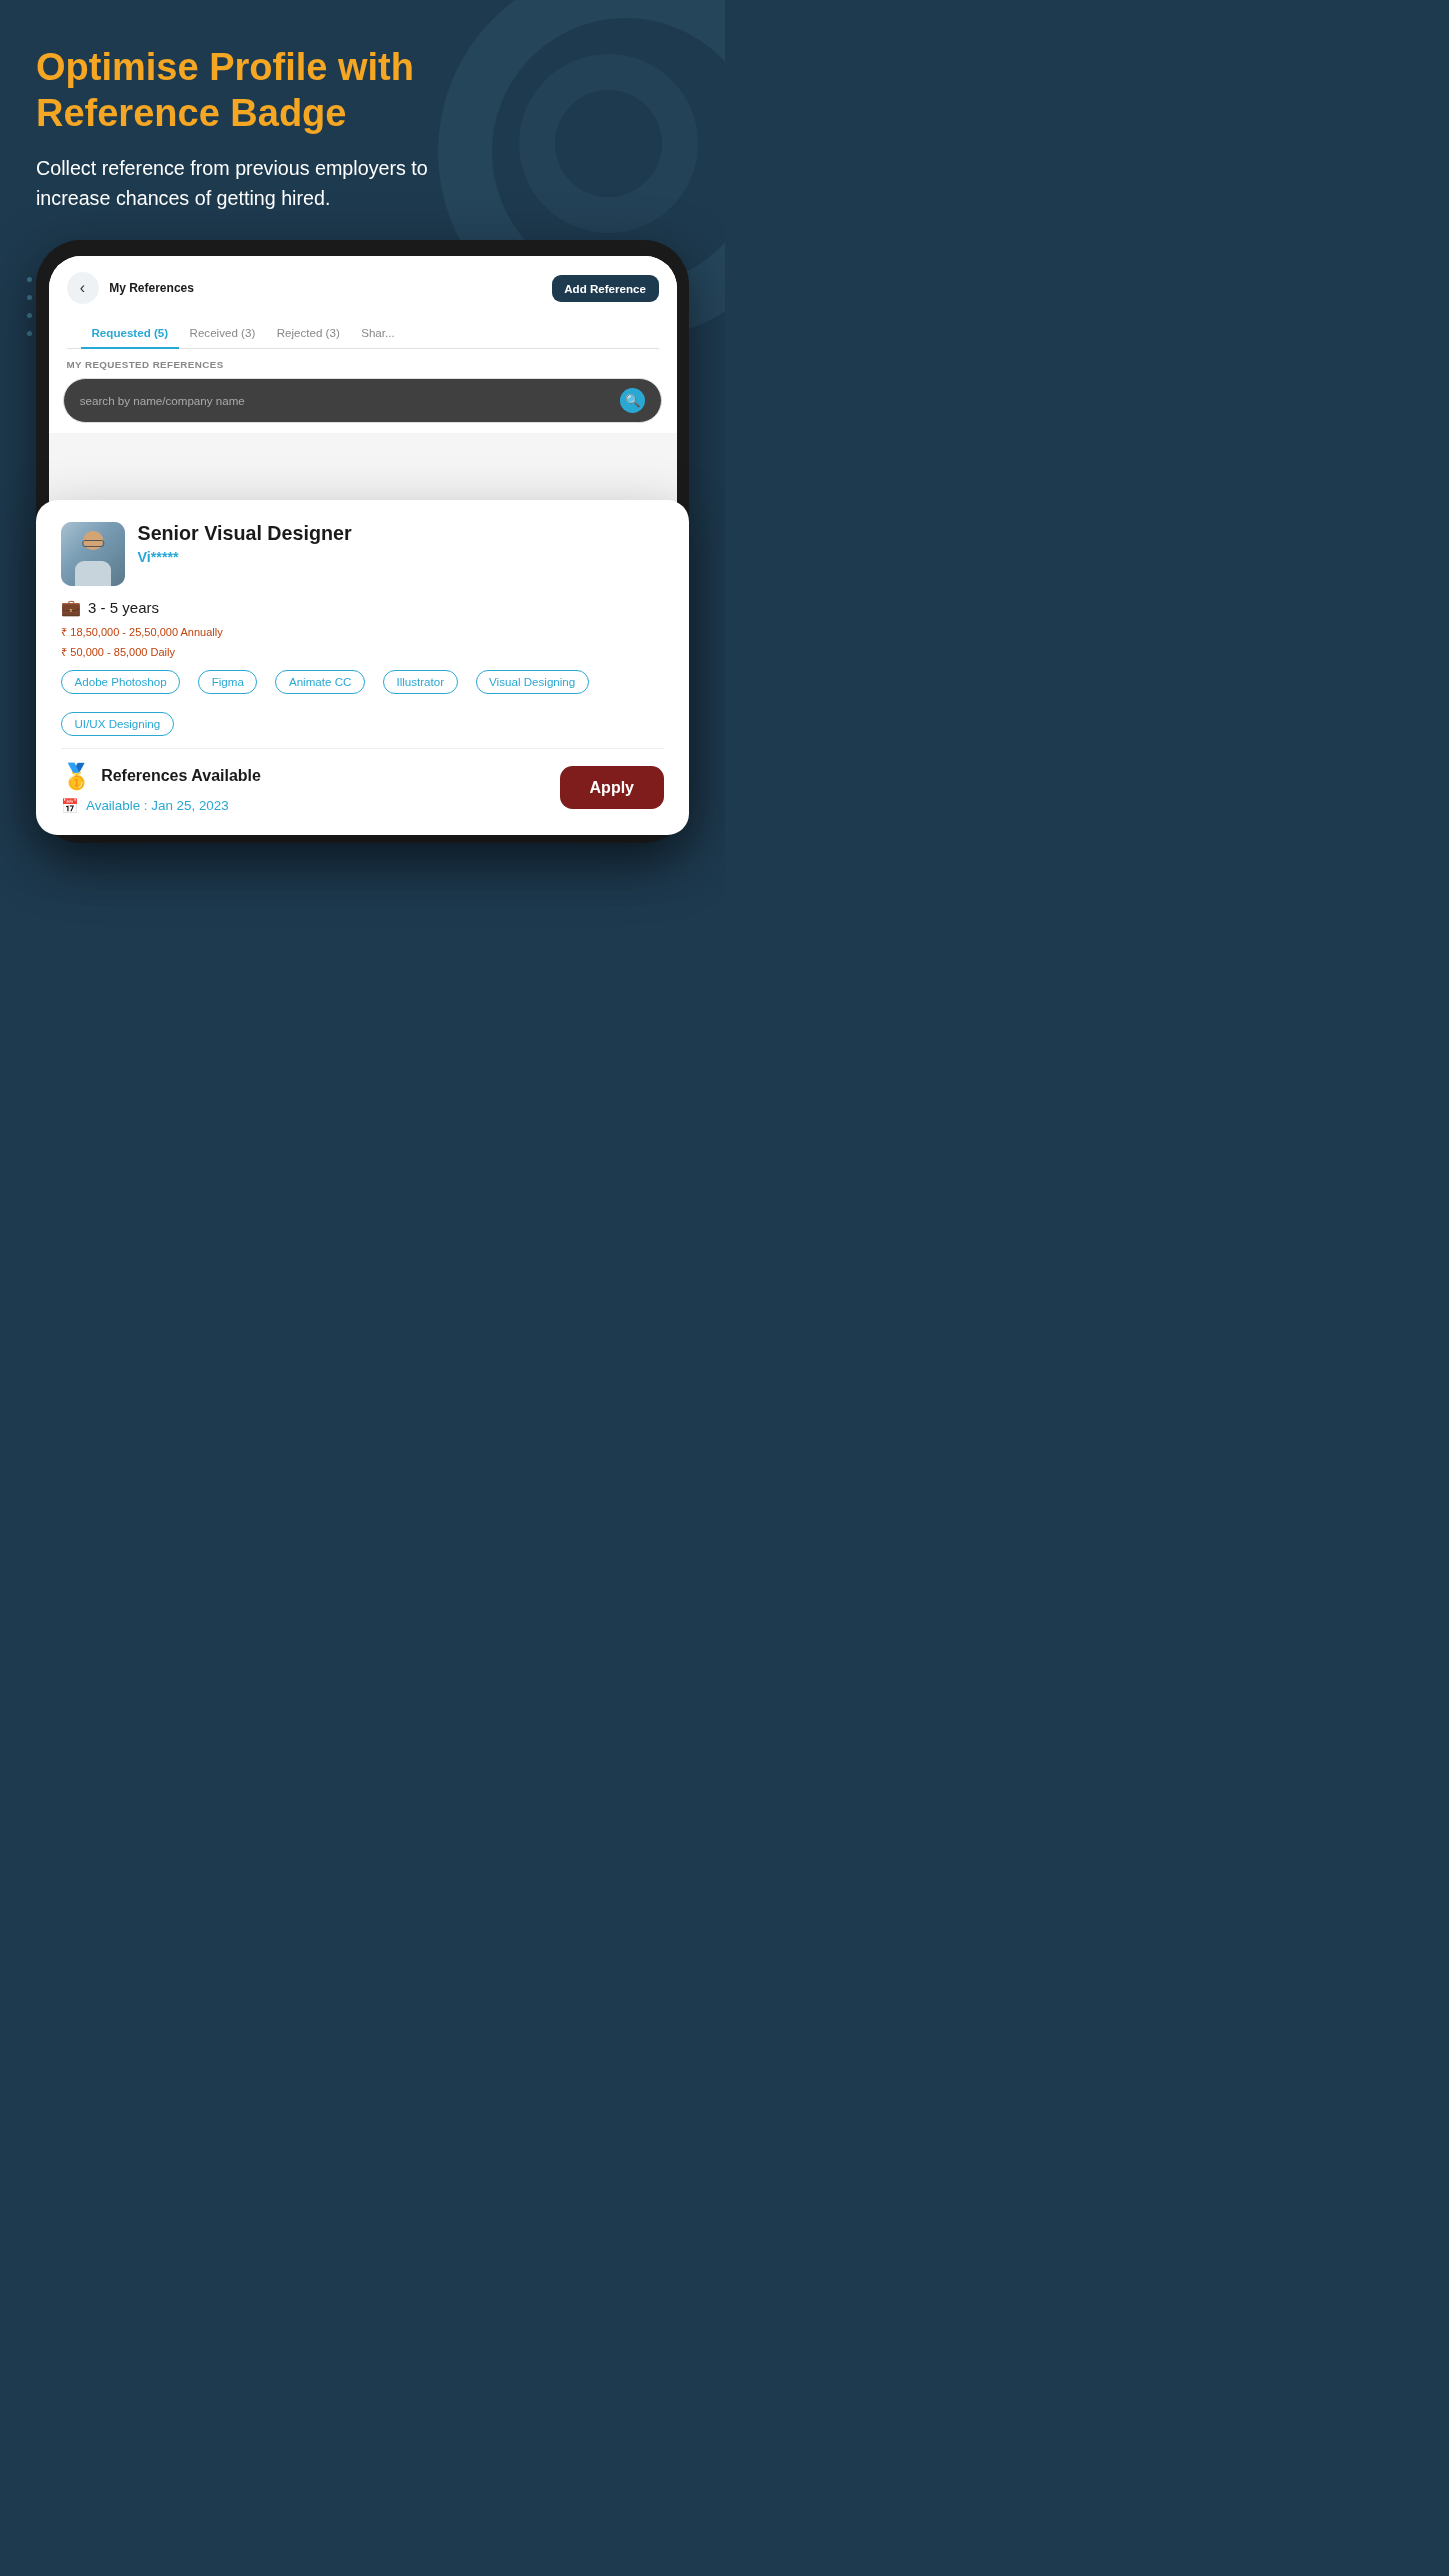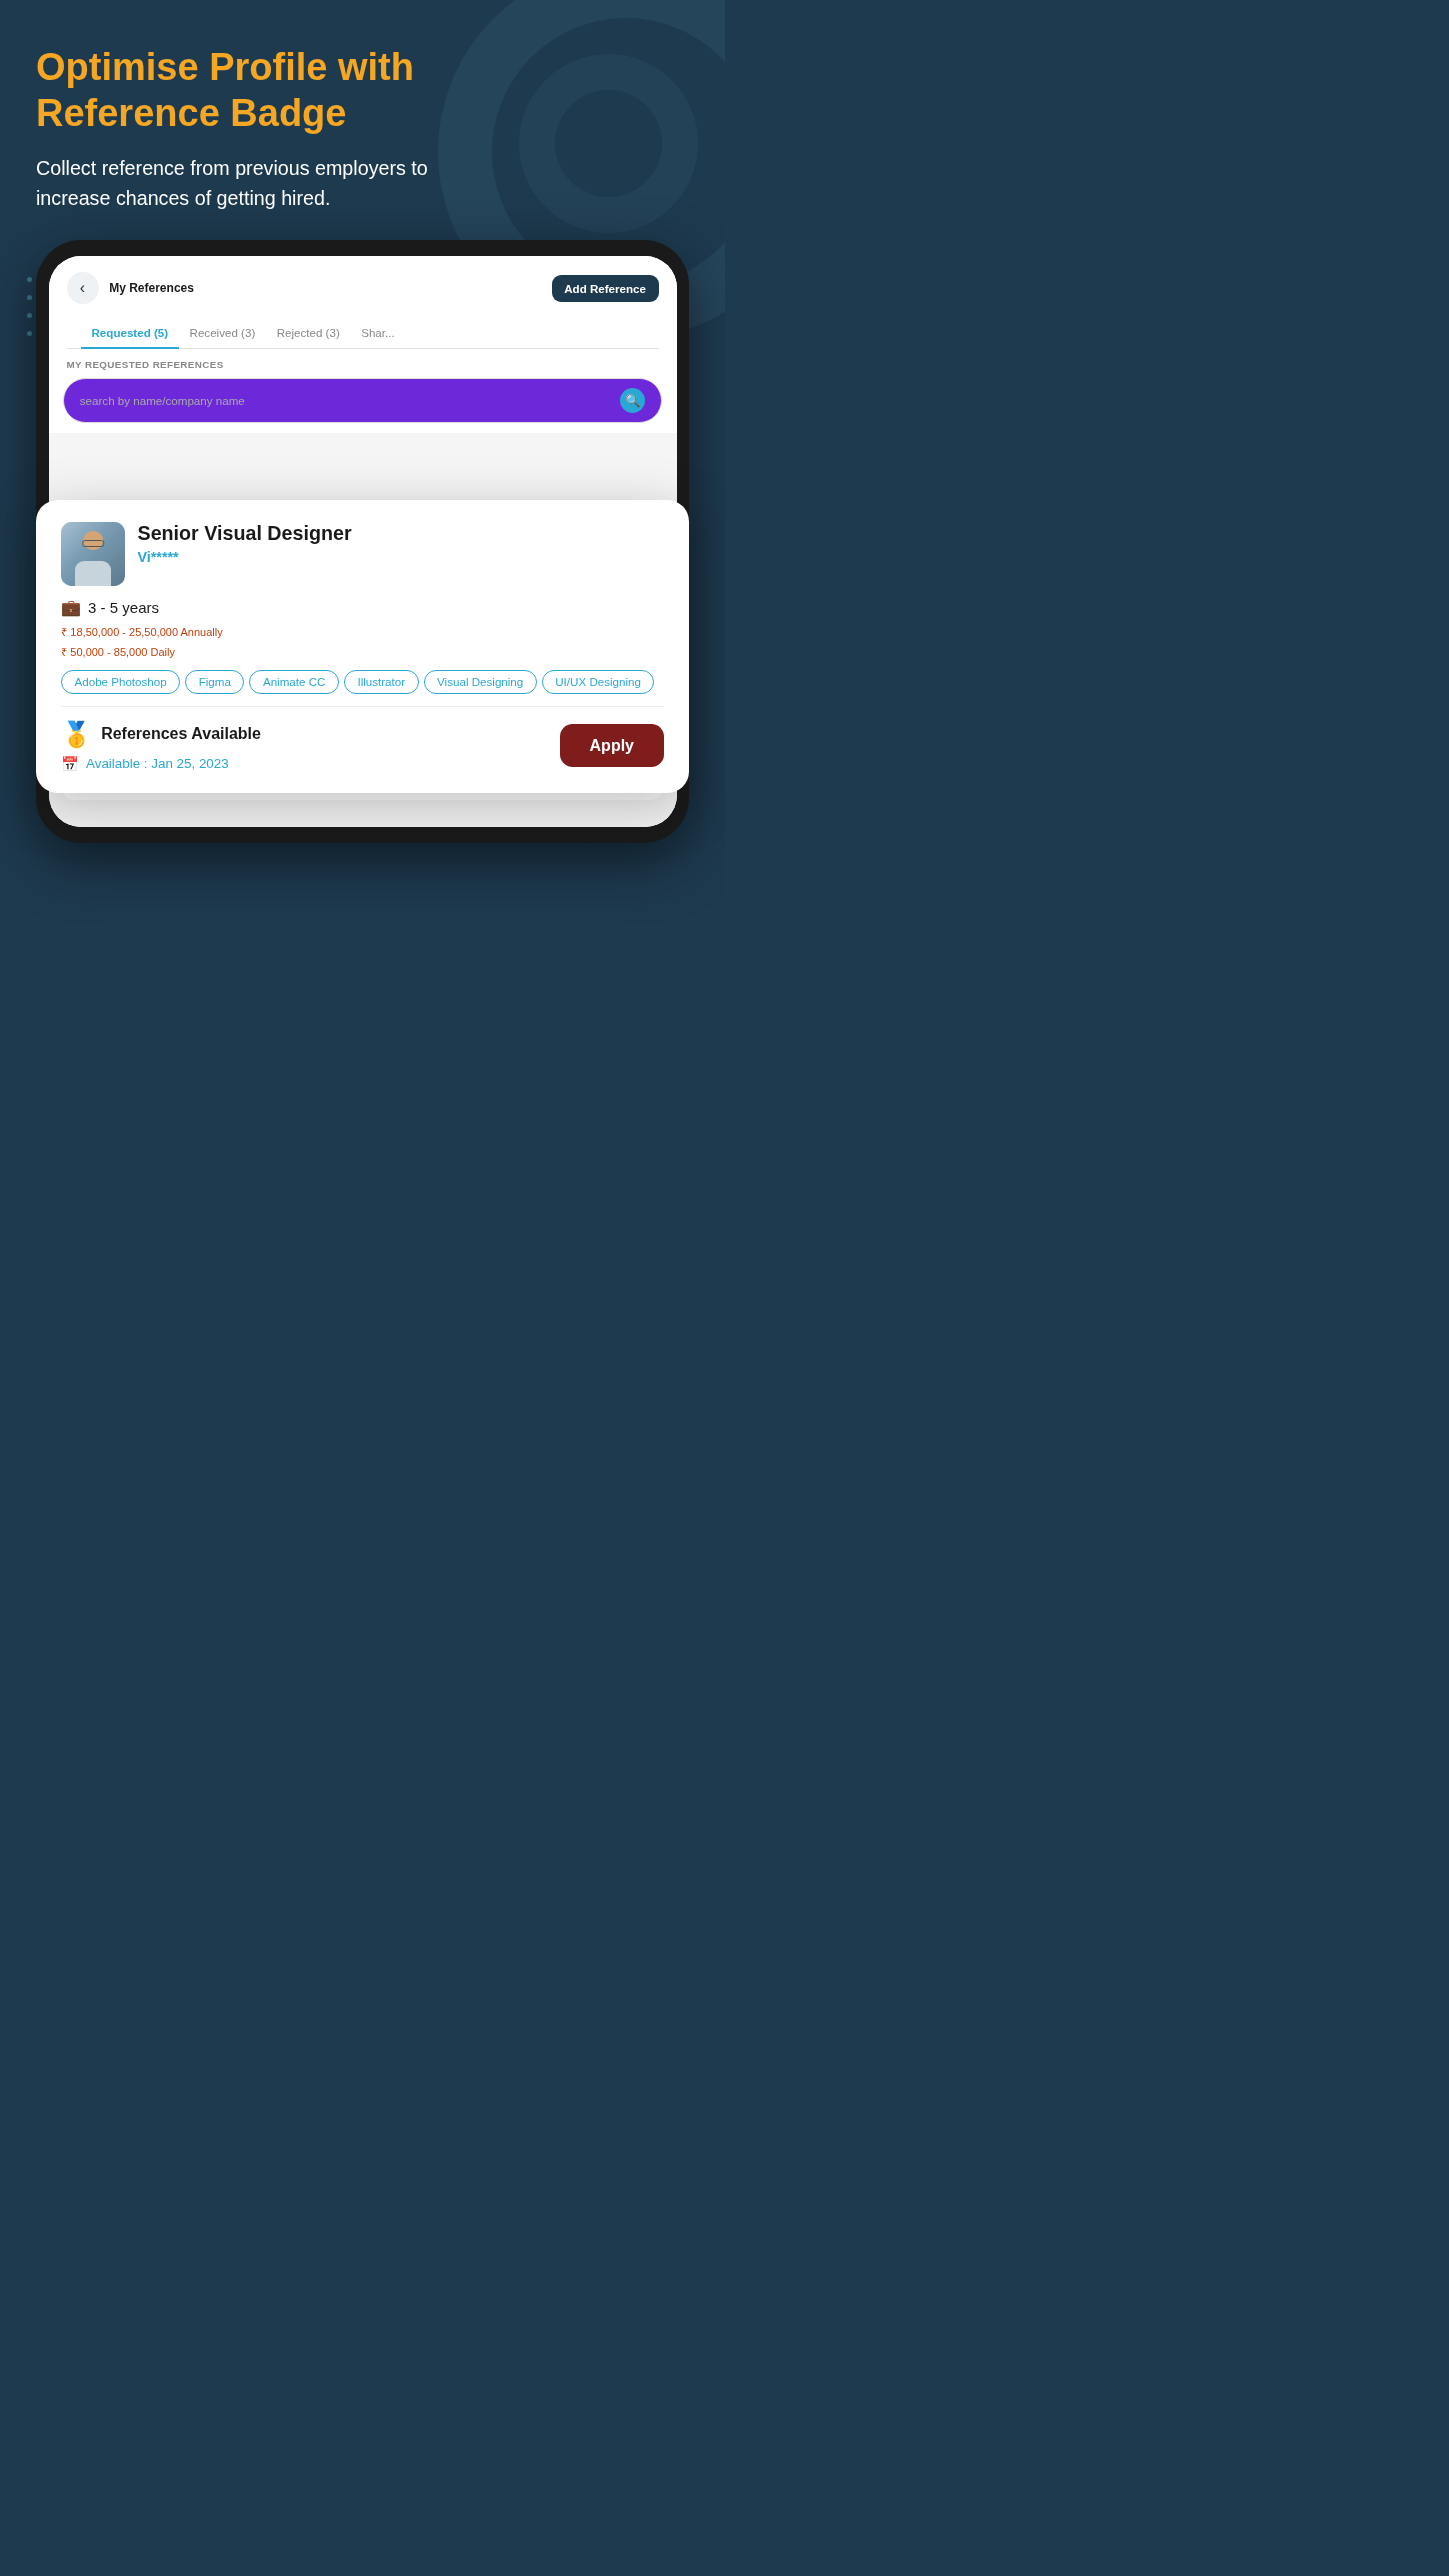--- a/index.html
+++ b/index.html
@@ -185,21 +185,21 @@
     }
 
     .search-bar {
       margin: 0 14.3px 10.7px 14.3px;
       border: 0.9px solid #ddd;
       border-radius: 27px;
       padding: 9px 16px;
       display: flex;
       align-items: center;
       justify-content: space-between;
-      background: #6d28d9;
+      background: #404040;
     }
     .search-text {
       font-size: 11.6px;
       color: #aaa;
     }
     .search-icon-circle {
       width: 25px;
       height: 25px;
       background: #2aa8d4;
       border-radius: 50%;
@@ -299,21 +299,21 @@
       margin-bottom: 4.5px;
       display: flex;
       align-items: center;
       gap: 5.4px;
     }
 
     
     .skills-row {
       display: flex;
       flex-wrap: wrap;
-      gap: 5px;
+      gap: 18px;
       margin-top: 10.7px;
       margin-bottom: 7.2px;
       text-align: center;
     }
     .skill-tag {
       border: 0.9px solid #2aa8d4;
       color: #2aa8d4;
       border-radius: 18px;
       padding: 4.5px 12.5px;
       font-size: 11.6px;

